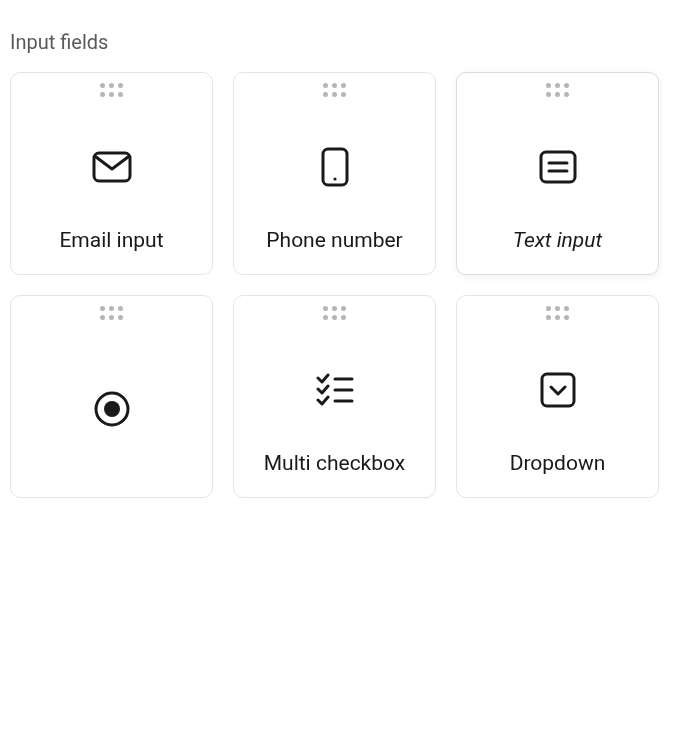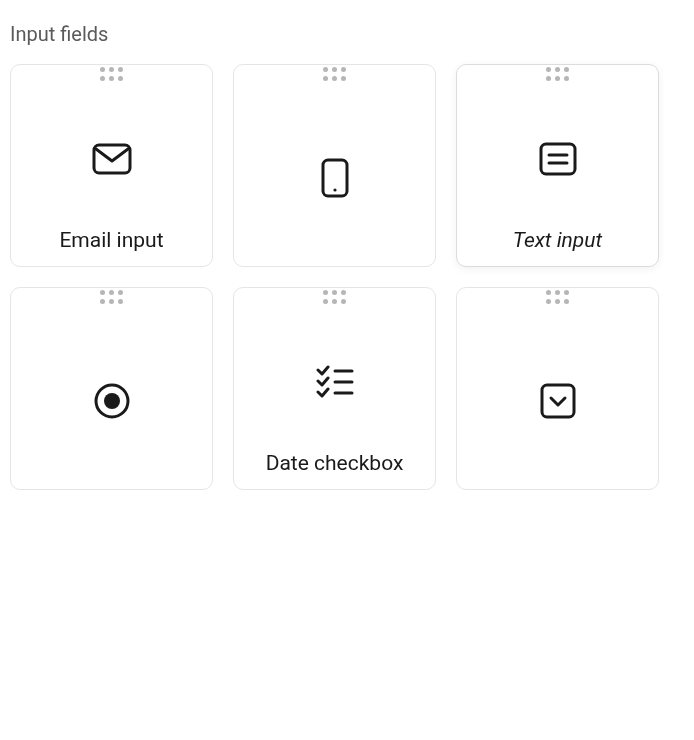--- a/index.html
+++ b/index.html
@@ -11,37 +11,37 @@
       font-family: -apple-system, BlinkMacSystemFont, "Segoe UI", Roboto, Helvetica, Arial, sans-serif;
       background: #fff;
       padding: 10px;
       width: 694px;
     }
     .section-title {
       font-size: 20px;
       color: #5a5a5a;
       font-weight: 400;
       margin-bottom: 18px;
-      margin-top: 12px;
+      margin-top: 20px;
     }
     .cards-grid {
       display: flex;
       flex-wrap: wrap;
       gap: 20px;
     }
     .card {
       width: 203px;
       height: 203px;
       border: 1px solid #e5e5e5;
       border-radius: 10px;
       background: #fff;
       display: flex;
       flex-direction: column;
       align-items: center;
-      padding: 0;
+      padding: 8px;
       cursor: pointer;
       position: relative;
     }
     .card.highlighted {
       box-shadow: 0 2px 8px rgba(0,0,0,0.06);
       border-color: #dcdcdc;
       font-style: italic;
     }
     .drag-handle {
       display: grid;
@@ -107,20 +107,21 @@
       <div class="drag-dot"></div>
         <div class="drag-dot"></div>
         <div class="drag-dot"></div>
     </div>
     <div class="card-icon">
       <svg width="28" height="40" viewBox="0 0 28 40" fill="none">
         <rect x="2" y="2" width="24" height="36" rx="5" stroke="#1a1a1a" stroke-width="3"></rect>
         <circle cx="14" cy="32" r="1.6" fill="#1a1a1a"></circle>
       </svg>
     </div>
+    <div class="card-label">Phone number</div>
   </div>
 
   <div class="card highlighted">
     <div class="drag-handle">
       <div class="drag-dot"></div>
         <div class="drag-dot"></div>
         <div class="drag-dot"></div>
       <div class="drag-dot"></div>
         <div class="drag-dot"></div>
         <div class="drag-dot"></div>
@@ -164,34 +165,35 @@
     <div class="card-icon">
       <svg width="38" height="34" viewBox="0 0 38 34" fill="none">
         <path d="M2 5 L6 9 L12 2" stroke="#1a1a1a" stroke-width="3" stroke-linecap="round" stroke-linejoin="round" fill="none"></path>
         <line x1="19" y1="6" x2="36" y2="6" stroke="#1a1a1a" stroke-width="3" stroke-linecap="round"></line>
         <path d="M2 16 L6 20 L12 13" stroke="#1a1a1a" stroke-width="3" stroke-linecap="round" stroke-linejoin="round" fill="none"></path>
         <line x1="19" y1="17" x2="36" y2="17" stroke="#1a1a1a" stroke-width="3" stroke-linecap="round"></line>
         <path d="M2 27 L6 31 L12 24" stroke="#1a1a1a" stroke-width="3" stroke-linecap="round" stroke-linejoin="round" fill="none"></path>
         <line x1="19" y1="28" x2="36" y2="28" stroke="#1a1a1a" stroke-width="3" stroke-linecap="round"></line>
       </svg>
     </div>
-    <div class="card-label">Date checkbox</div>
+    <div class="card-label">Multi checkbox</div>
   </div>
 
 
   <div class="card">
     <div class="drag-handle">
       <div class="drag-dot"></div>
         <div class="drag-dot"></div>
         <div class="drag-dot"></div>
       <div class="drag-dot"></div>
         <div class="drag-dot"></div>
         <div class="drag-dot"></div>
     </div>
     <div class="card-icon">
       <svg width="36" height="36" viewBox="0 0 36 36" fill="none">
         <rect x="2" y="2" width="32" height="32" rx="5" stroke="#1a1a1a" stroke-width="3"></rect>
         <path d="M11 15 L18 22 L25 15" stroke="#1a1a1a" stroke-width="3" stroke-linecap="round" stroke-linejoin="round" fill="none"></path>
       </svg>
     </div>
+    <div class="card-label">Dropdown</div>
   </div>
 
 </div>
 
 </body></html>

